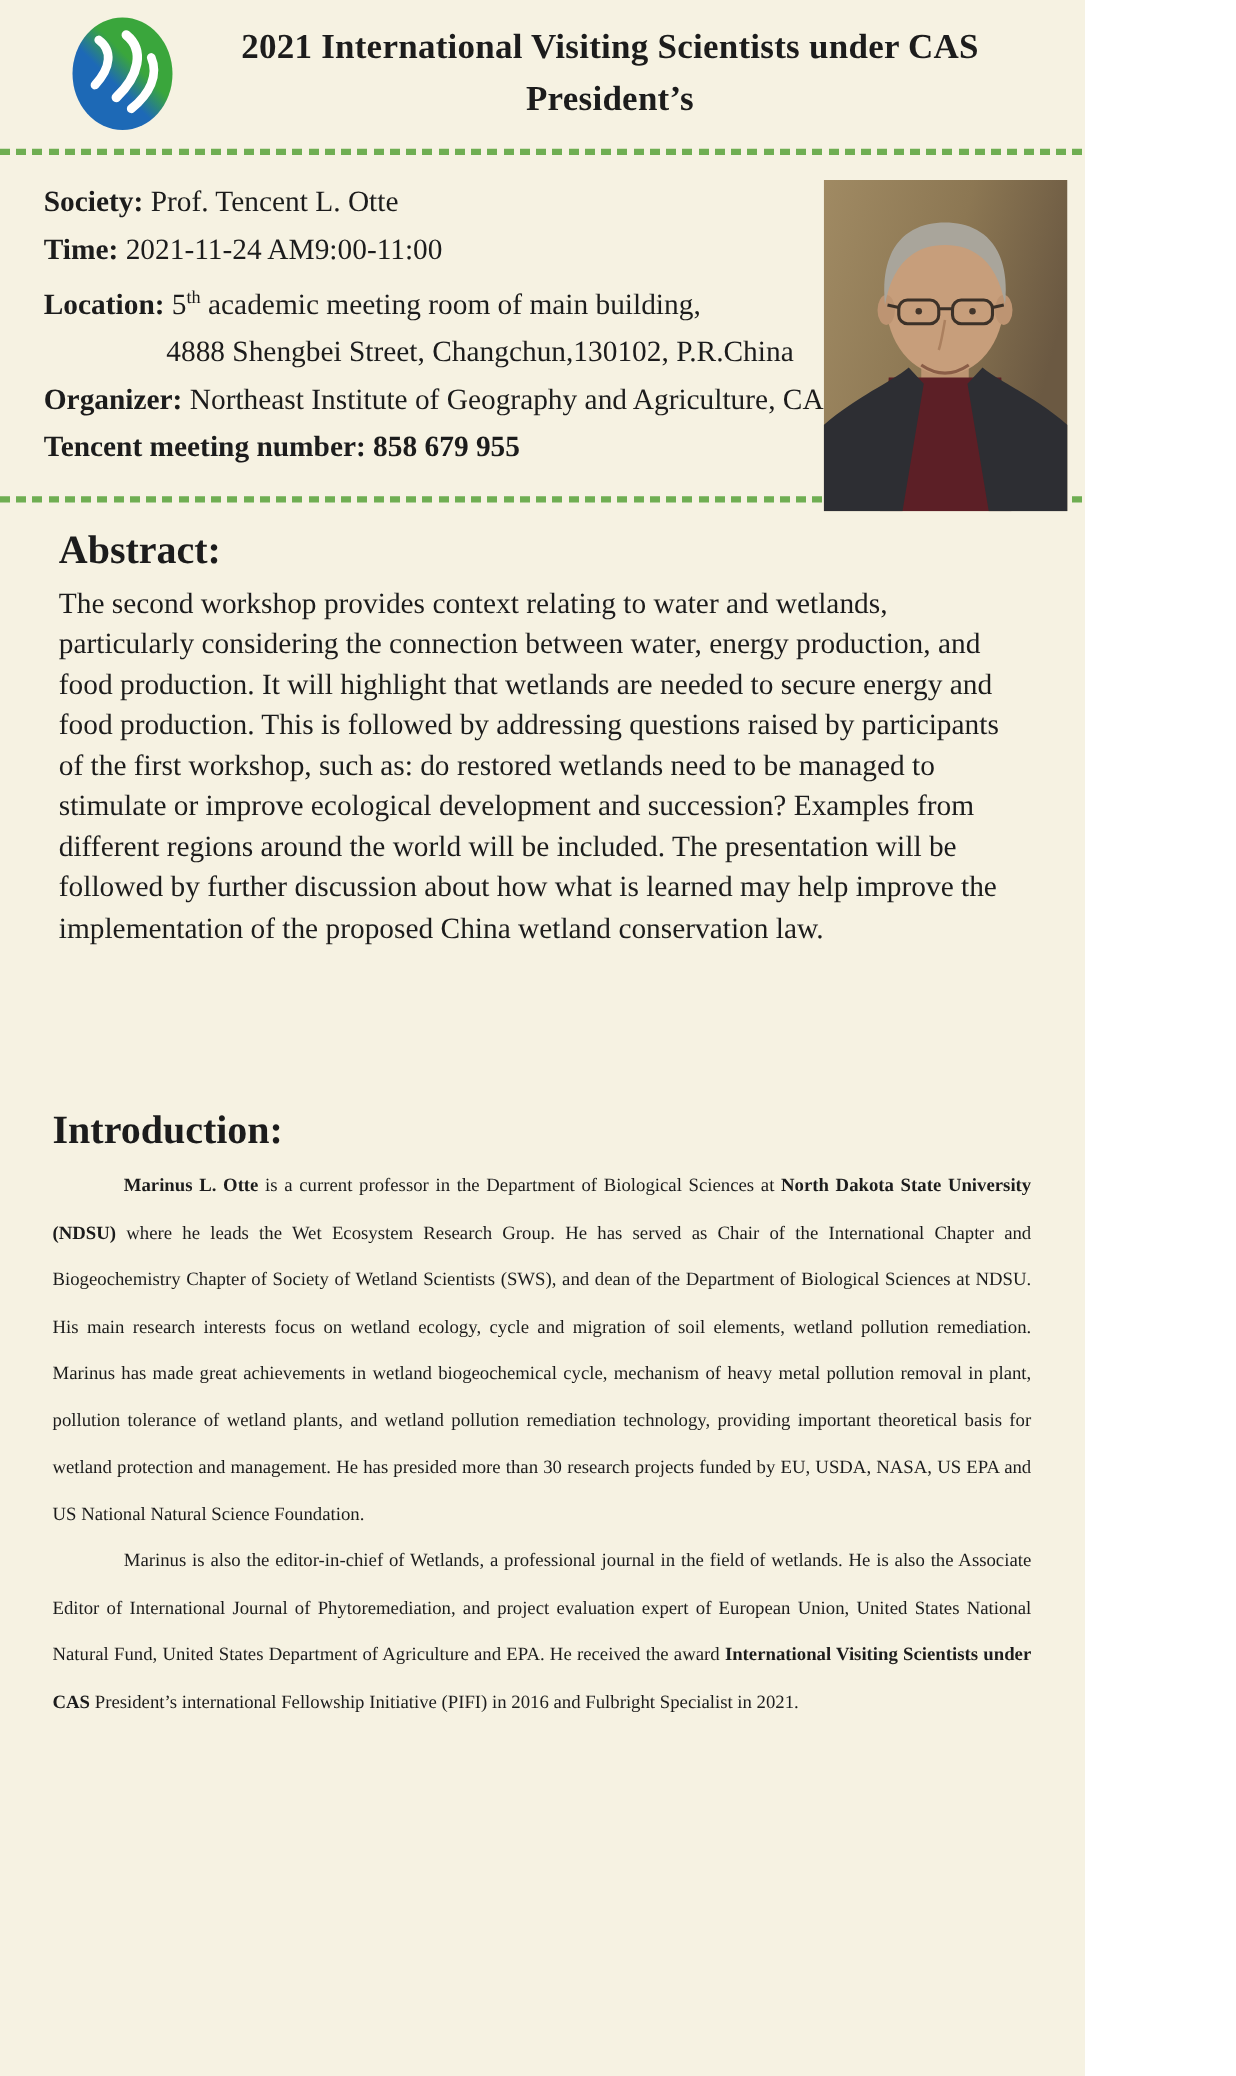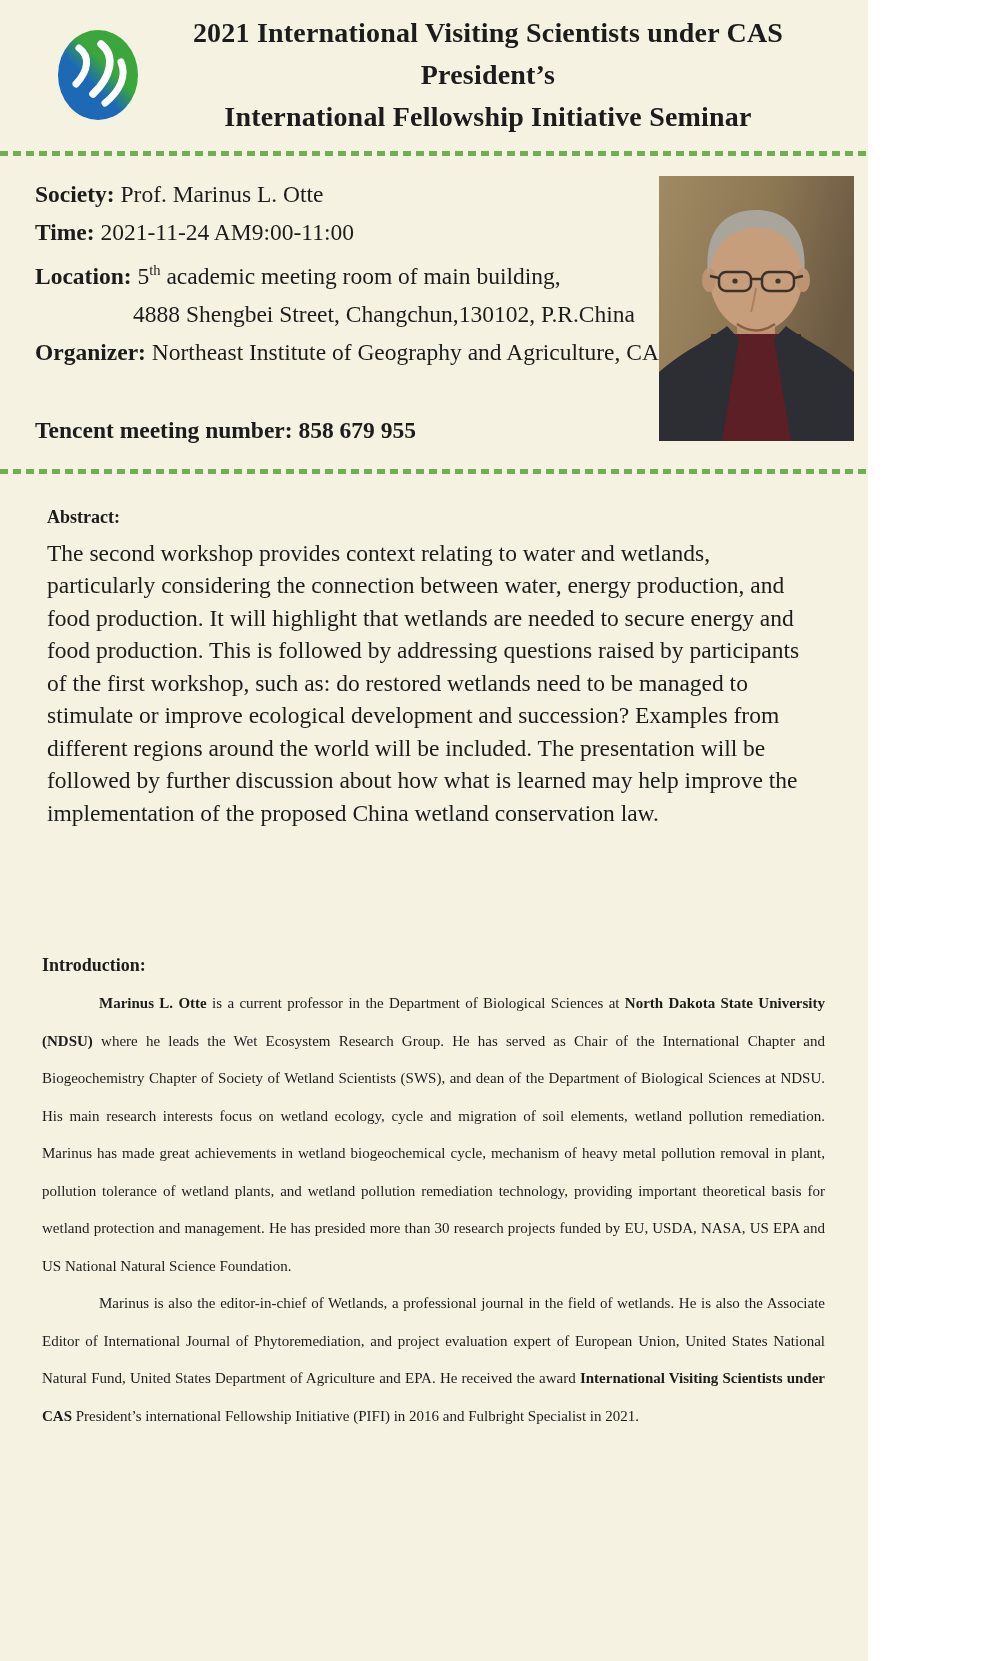--- a/index.html
+++ b/index.html
@@ -17,24 +17,24 @@
   .titles{flex:1;text-align:center;font-weight:bold;font-size:28px;line-height:42px;padding-right:6px;letter-spacing:0.2px;}
   
   .sep{height:5px;width:100%;
     background:repeating-linear-gradient(90deg,#6fae52 0 8px,rgba(0,0,0,0) 8px 13px);}
   .sep.top{margin-top:7px;}
   
   .info{position:relative;padding:19px 215px 20px 35px;box-sizing:border-box;}
   .info-line{font-size:23.5px;line-height:38px;white-space:nowrap;}
   .label{font-weight:bold;}
   .cont{padding-left:98px;}
-  .bold-line{font-weight:bold;margin-top:40px;}
+  .bold-line{font-weight:bold;}
   .photo{position:absolute;top:20px;right:14px;width:195px;height:265px;display:block;}
   
-  .section-heading{font-size:18px;font-weight:bold;margin:16px 0 9px 0;}
+  .section-heading{font-size:32px;font-weight:bold;margin:2px 0 9px 0;}
   .abstract{padding:17px 44px 0 47px;}
   .abstract p{margin:0;font-size:23.5px;line-height:32.5px;max-width:902px;text-align:left;}
   .intro{padding:0 43px 0 42px;margin-top:126px;}
   .intro p{margin:0;font-size:15px;line-height:37.5px;text-align:justify;text-indent:57px;max-width:905px;}
   .intro p + p{margin-top:0;}
   .b{font-weight:bold;}
   sup{font-size:0.62em;}
 </style>
 </head>
 <body>
@@ -49,30 +49,29 @@
           <stop offset="0.60" stop-color="#1d69b6"></stop>
         </linearGradient>
       </defs>
       <ellipse cx="42" cy="47" rx="40" ry="45" fill="url(#lg)"></ellipse>
       <path d="M23,20 C34,28 33,42 20,56" fill="none" stroke="#ffffff" stroke-width="7" stroke-linecap="round"></path>
       <path d="M45,16 C60,28 55,49 37,66" fill="none" stroke="#ffffff" stroke-width="7.5" stroke-linecap="round"></path>
       <path d="M65,34 C71,48 64,63 49,75" fill="none" stroke="#ffffff" stroke-width="7" stroke-linecap="round"></path>
     </svg>
     <div class="titles">
       <div>2021 International Visiting Scientists under CAS President’s</div>
-      <div>International Fellowship Initiative Seminar</div>
     </div>
   </div>
 
   <div class="sep top"></div>
 
   <div class="info">
     <div class="info-line">
       <span class="label">Society:</span>
-      <span>Prof. Marinus L. Otte</span>
+      <span>Prof. Tencent L. Otte</span>
     </div>
     <div class="info-line">
       <span class="label">Time:</span>
       <span>2021-11-24 AM9:00-11:00</span>
     </div>
     <div class="info-line">
       <span class="label">Location:</span>
       <span><span>5</span><sup>th</sup><span> academic meeting room of main building,</span></span>
     </div>
     <div class="info-line cont">

